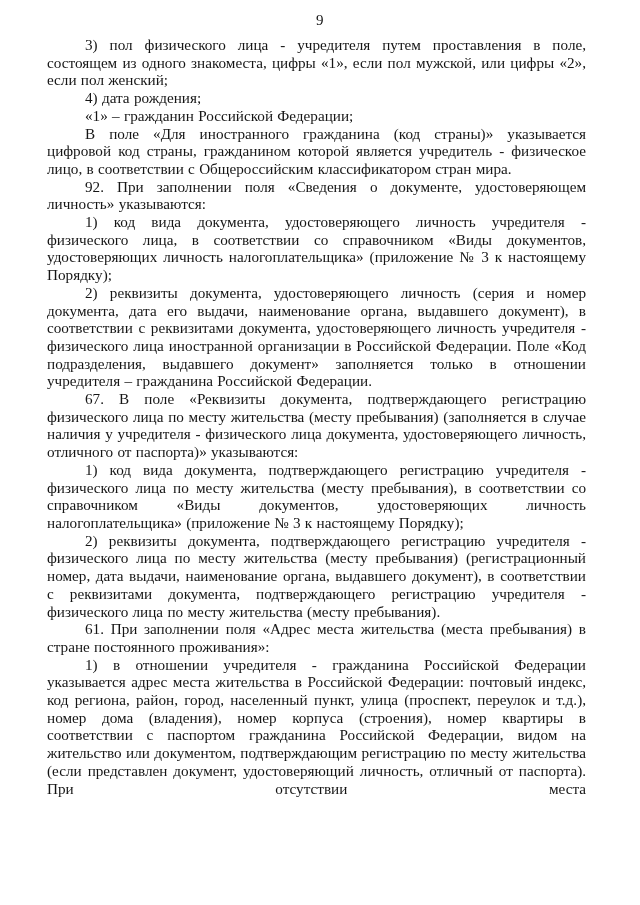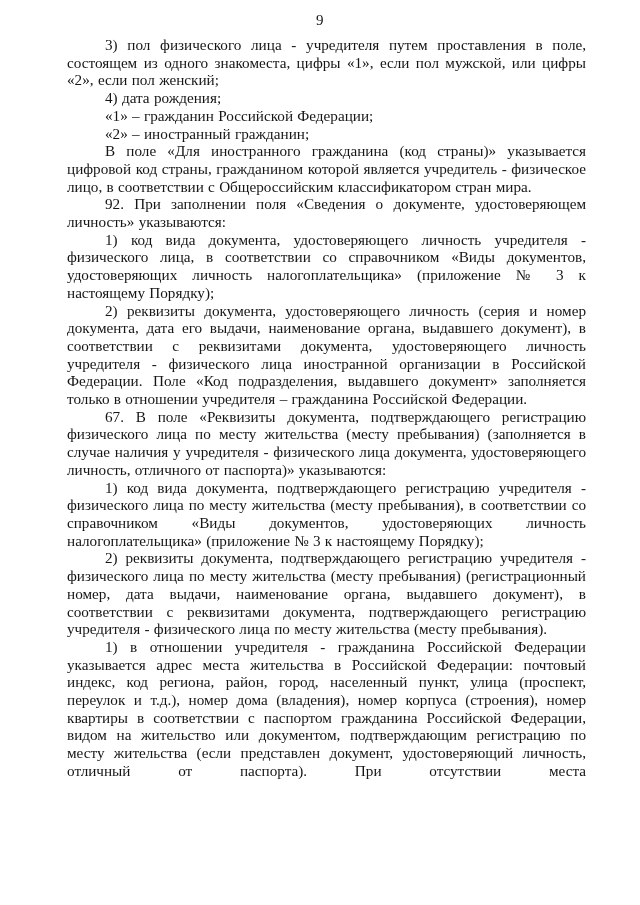--- a/index.html
+++ b/index.html
@@ -19,21 +19,21 @@
     color: #151515;
   }
   .page-number {
     padding-top: 11px;
     text-align: center;
     font-size: 15px;
     line-height: 18px;
     letter-spacing: 0.5px;
   }
   .content {
-    margin: 7px 54px 0 67px; 
+    margin: 7px 54px 0 47px; 
   }
   .para {
     margin: 0;
     padding: 0;
     font-size: 15.2px;
     line-height: 17.7px;
     text-align: justify;
     text-indent: 38px;
     word-spacing: 0.5px;
   }
@@ -45,23 +45,23 @@
 </head>
 <body>
 
 <div class="page">
   <div class="page-number"><span>9</span></div>
 
   <div class="content">
     <p class="para">3) пол физического лица - учредителя путем проставления в поле, состоящем из одного знакоместа, цифры «1», если пол мужской, или цифры «2», если пол женский;</p>
     <p class="para">4) дата рождения;</p>
     <p class="para">«1» – гражданин Российской Федерации;</p>
-    <p class="para">«2» – иностранный гражданин;</p>
     <p class="para">В поле «Для иностранного гражданина (код страны)» указывается цифровой код страны, гражданином которой является учредитель - физическое лицо, в соответствии с Общероссийским классификатором стран мира.</p>
     <p class="para">92. При заполнении поля «Сведения о документе, удостоверяющем личность» указываются:</p>
     <p class="para">1) код вида документа, удостоверяющего личность учредителя - физического лица, в соответствии со справочником «Виды документов, удостоверяющих личность налогоплательщика» (приложение № 3 к настоящему Порядку);</p>
     <p class="para">2) реквизиты документа, удостоверяющего личность (серия и номер документа, дата его выдачи, наименование органа, выдавшего документ), в соответствии с реквизитами документа, удостоверяющего личность учредителя - физического лица иностранной организации в Российской Федерации. Поле «Код подразделения, выдавшего документ» заполняется только в отношении учредителя – гражданина Российской Федерации.</p>
     <p class="para">67. В поле «Реквизиты документа, подтверждающего регистрацию физического лица по месту жительства (месту пребывания) (заполняется в случае наличия у учредителя - физического лица документа, удостоверяющего личность, отличного от паспорта)» указываются:</p>
     <p class="para">1) код вида документа, подтверждающего регистрацию учредителя - физического лица по месту жительства (месту пребывания), в соответствии со справочником «Виды документов, удостоверяющих личность налогоплательщика» (приложение № 3 к настоящему Порядку);</p>
     <p class="para">2) реквизиты документа, подтверждающего регистрацию учредителя - физического лица по месту жительства (месту пребывания) (регистрационный номер, дата выдачи, наименование органа, выдавшего документ), в соответствии с реквизитами документа, подтверждающего регистрацию учредителя - физического лица по месту жительства (месту пребывания).</p>
+    <p class="para">61. При заполнении поля «Адрес места жительства (места пребывания) в стране постоянного проживания»:</p>
     <p class="para continues">1) в отношении учредителя - гражданина Российской Федерации указывается адрес места жительства в Российской Федерации: почтовый индекс, код региона, район, город, населенный пункт, улица (проспект, переулок и т.д.), номер дома (владения), номер корпуса (строения), номер квартиры в соответствии с паспортом гражданина Российской Федерации, видом на жительство или документом, подтверждающим регистрацию по месту жительства (если представлен документ, удостоверяющий личность, отличный от паспорта). При отсутствии места</p>
   </div>
 </div>
 
 </body></html>

